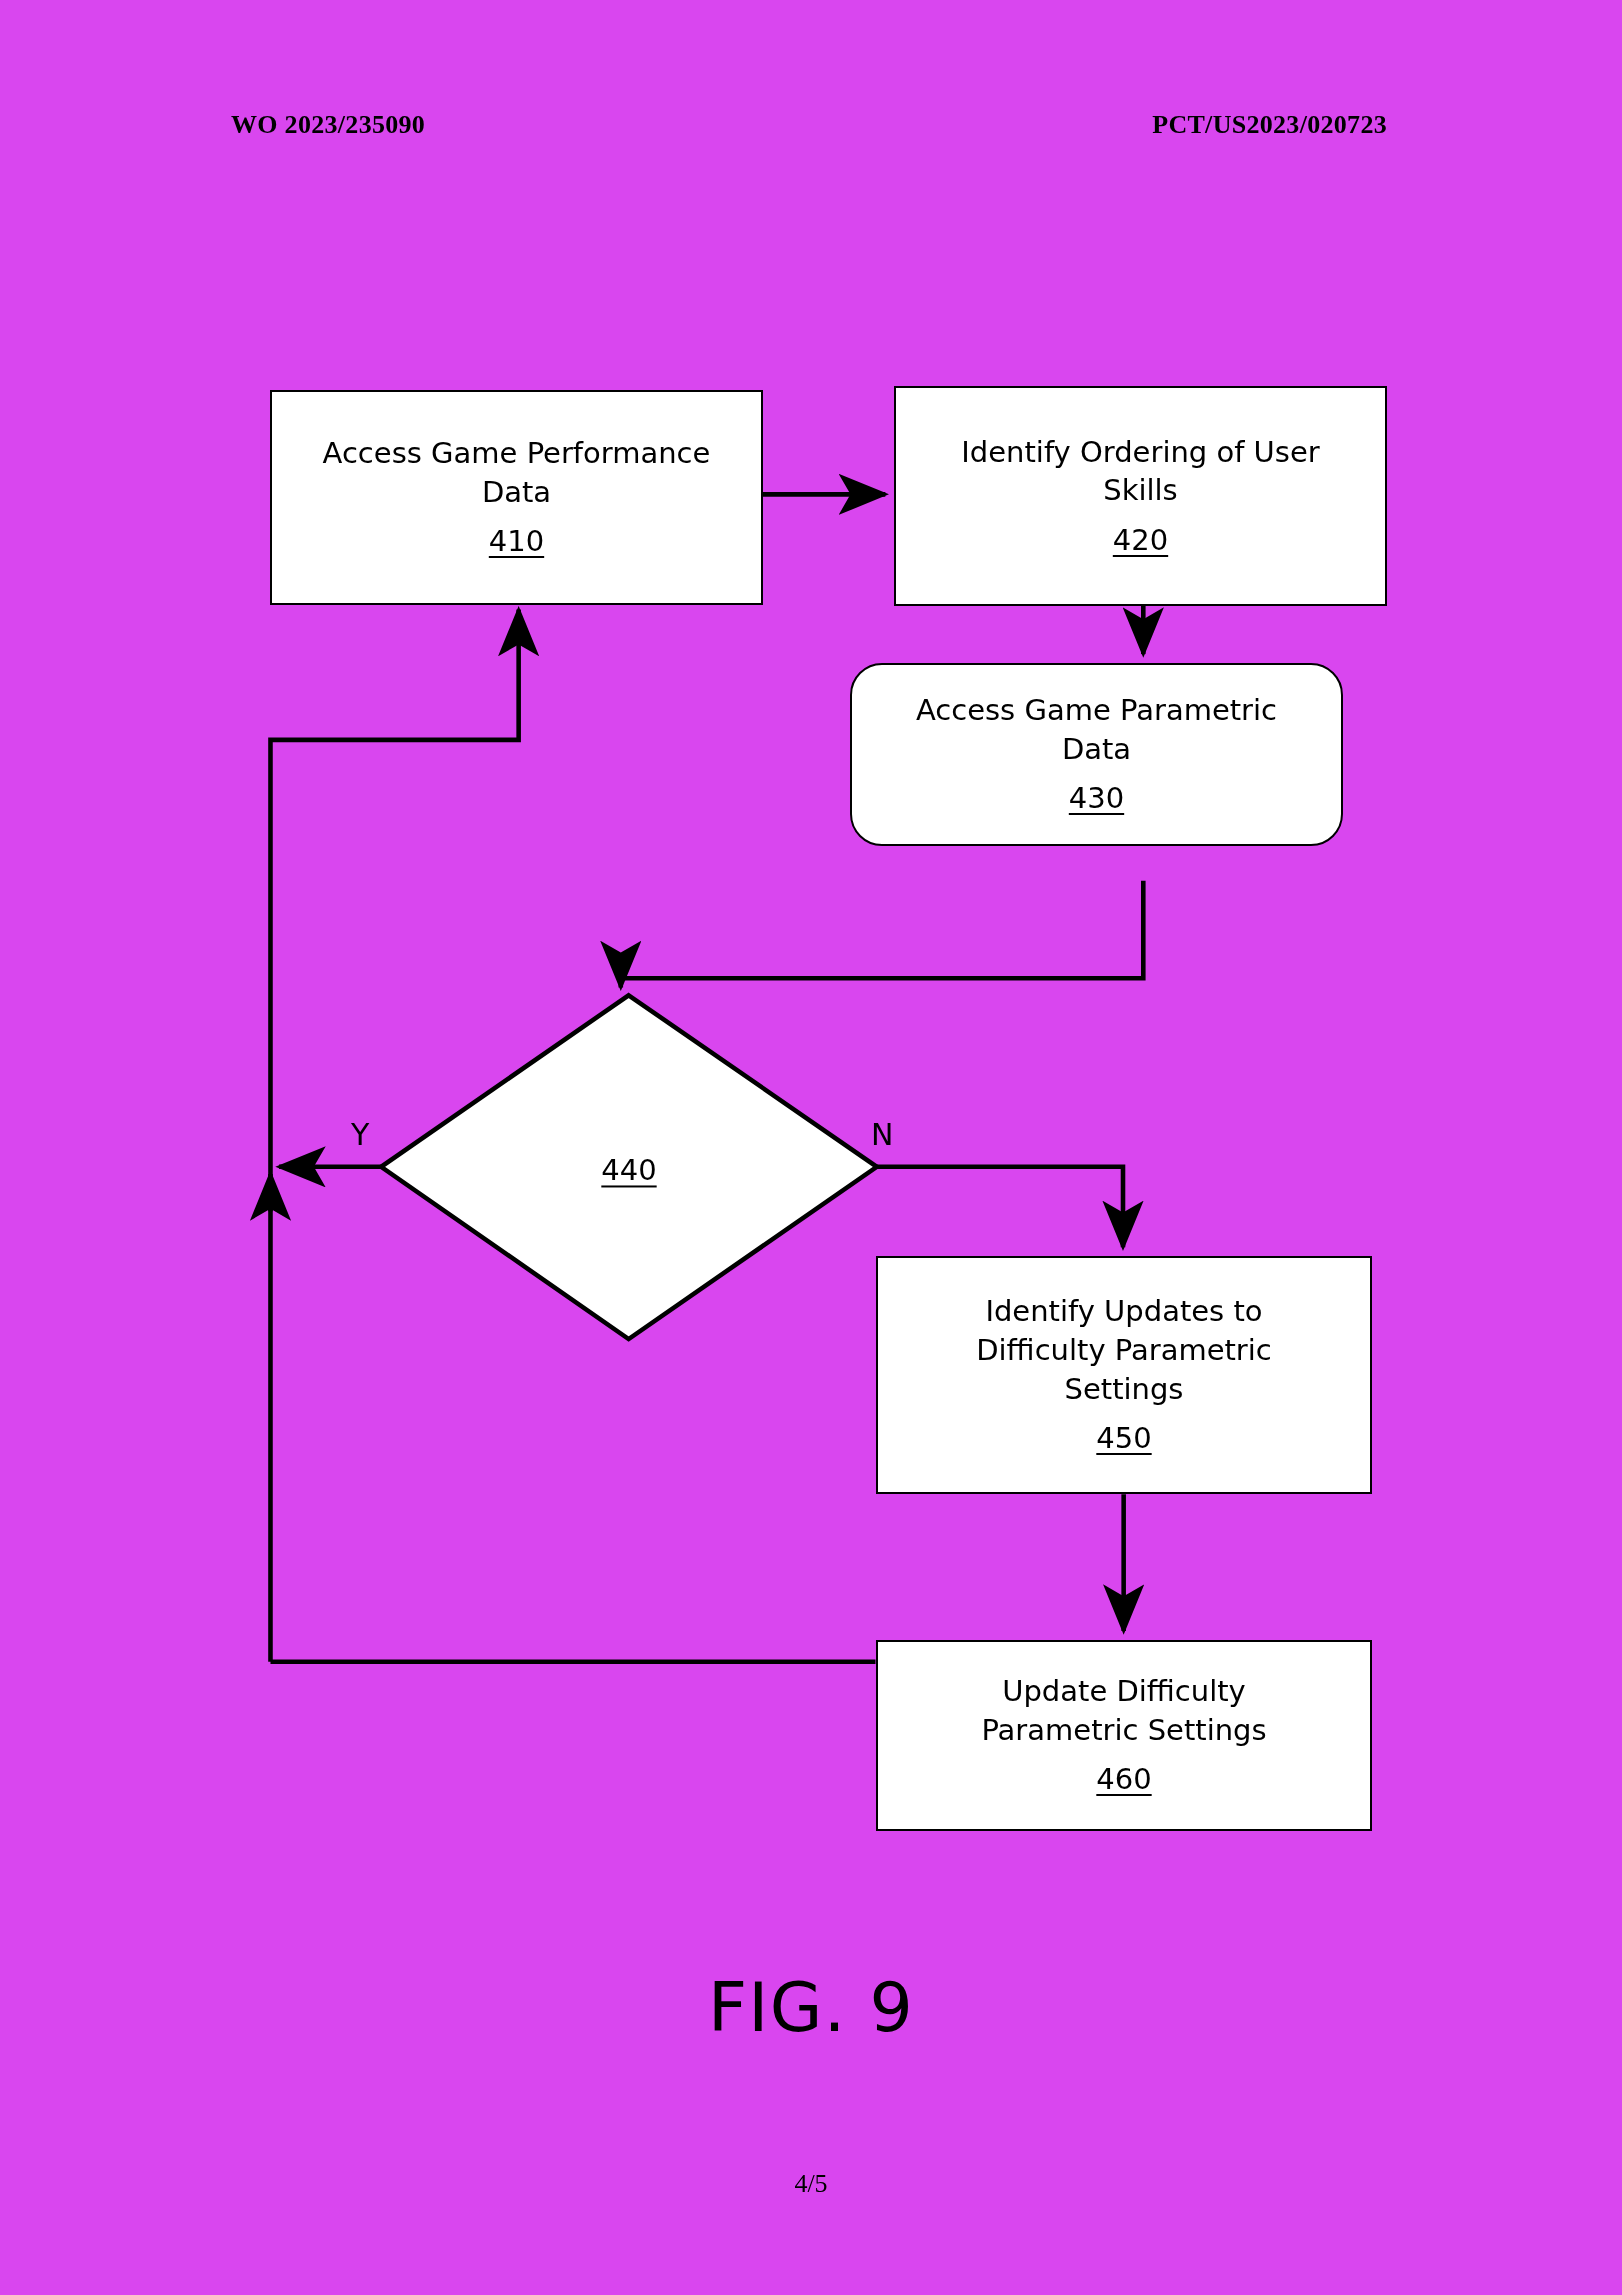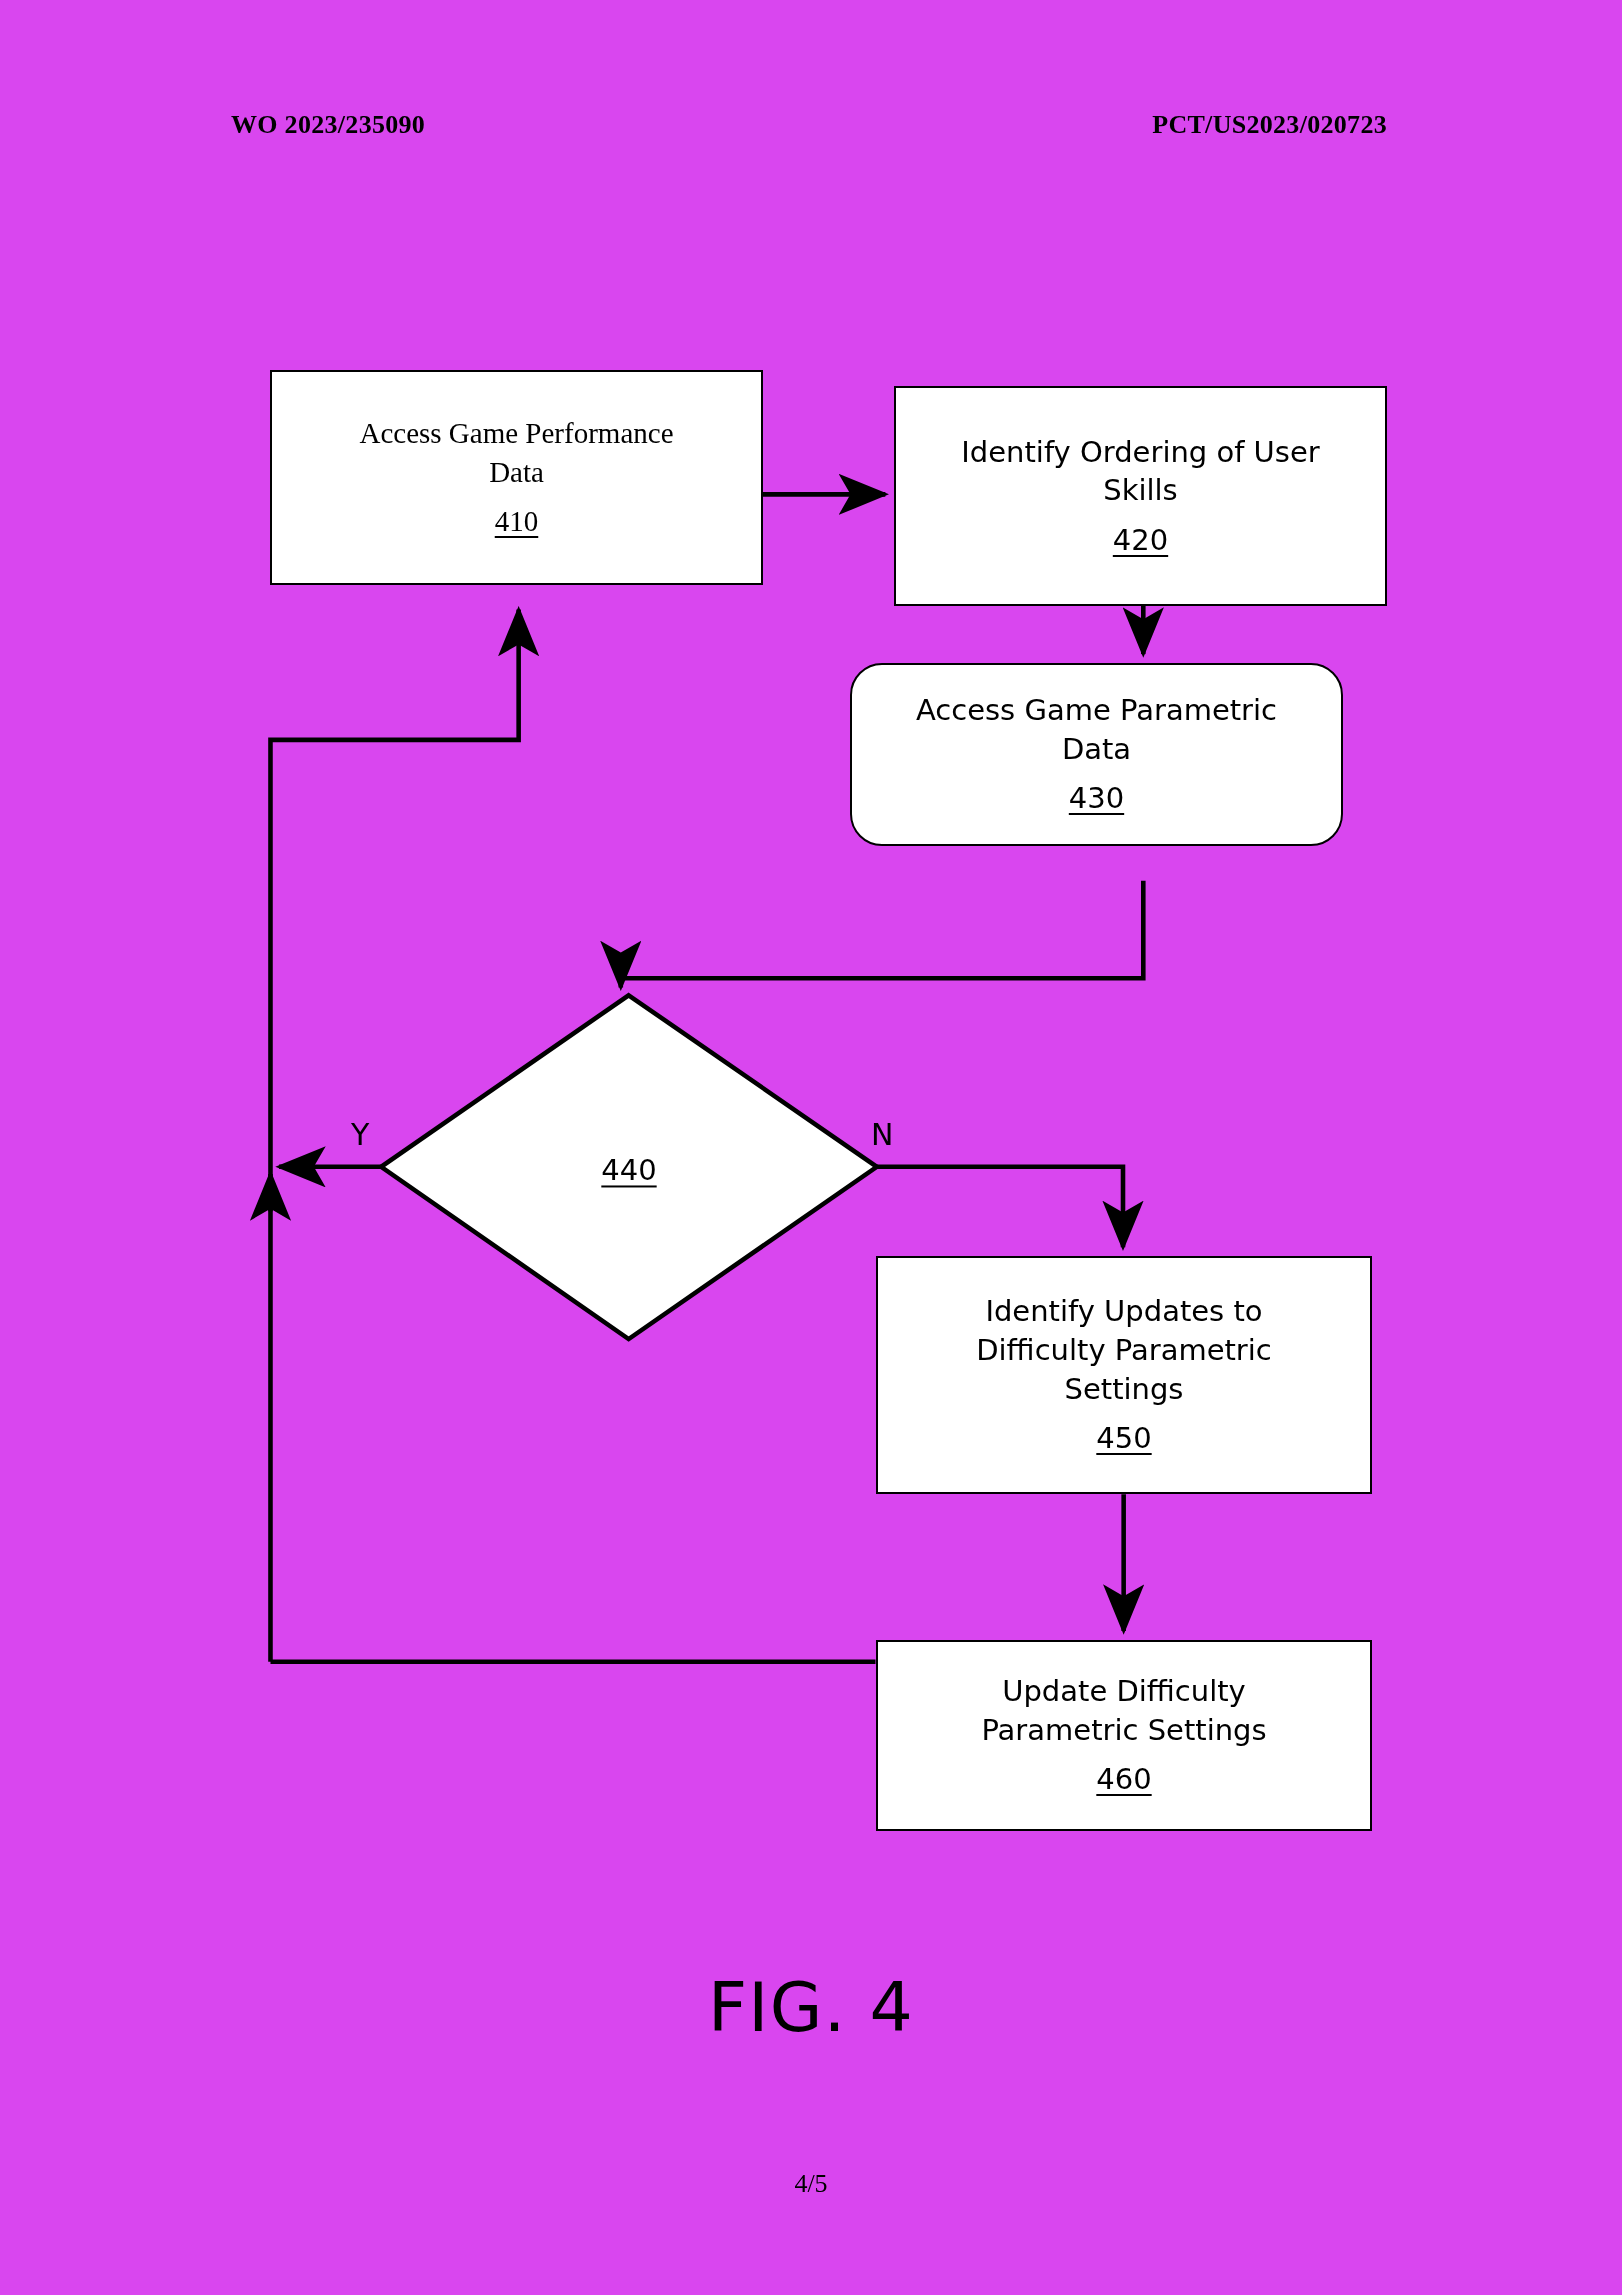--- a/index.html
+++ b/index.html
@@ -57,21 +57,21 @@
     color: #000000;
   }
   .node .ln { display: block; white-space: nowrap; }
   .node .ref {
     display: block;
     text-decoration: underline;
     text-underline-offset: 4.6px;
     margin-top: 11px;
   }
 
-  #node-410 { left: 270px;  top: 370px;  width: 493px; height: 215px; font-family: Liberation Serif, serif; }
+  #node-410 { left: 270px;  top: 390px;  width: 493px; height: 215px; }
   #node-420 { left: 894px; top: 386px;  width: 493px; height: 220px; }
   #node-430 { left: 850px; top: 663px; width: 493px; height: 183px; border-radius: 32px; }
   #node-450 { left: 876px; top: 1256px; width: 496px; height: 238px; }
   #node-460 { left: 876px; top: 1640px; width: 496px; height: 191px; }
 
   
   #node-440 {
     position: absolute;
     left: 381px;
     top: 995px;
@@ -204,17 +204,17 @@
     <span class="ln">Settings</span>
     <span class="ref">450</span>
   </div>
 
   <div class="node" id="node-460">
     <span class="ln">Update Difficulty</span>
     <span class="ln">Parametric Settings</span>
     <span class="ref">460</span>
   </div>
 
-  <div id="fig-caption">FIG. 4</div>
+  <div id="fig-caption">FIG. 9</div>
   <div id="page-number">4/5</div>
 
 </div>
 
 
 </body></html>

